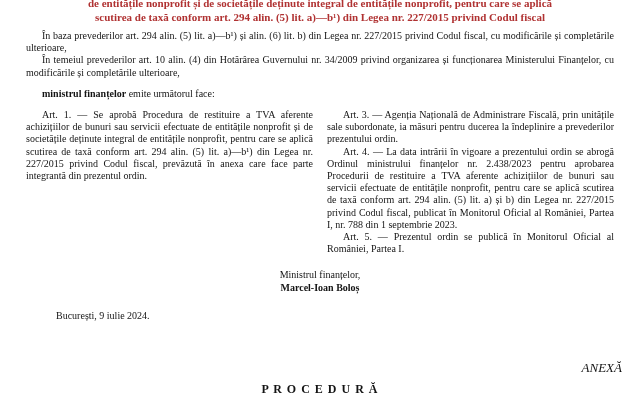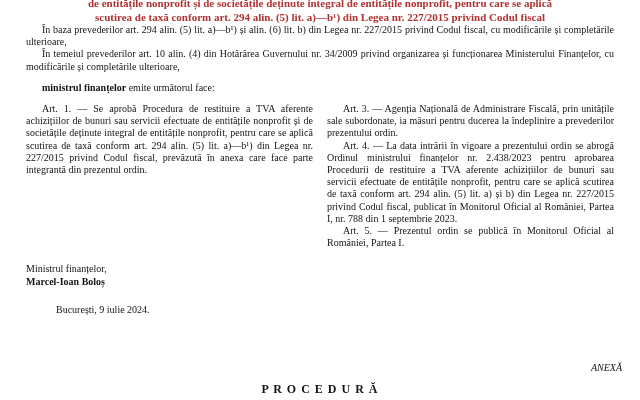--- a/index.html
+++ b/index.html
@@ -17,53 +17,53 @@
     color: #141414;
   }
   .heading {
     margin-top: -3px;
     text-align: center;
     font-weight: bold;
     font-size: 11px;
     line-height: 13.5px;
     color: var(--heading-color, #b03232);
   }
-  .intro { }
+  .intro { margin-top: 6px; }
   .intro p, .col p {
     margin: 0;
     text-align: justify;
     text-indent: 16px;
   }
   .order-lead {
     margin: 9px 0 9px;
     text-indent: 16px;
   }
   .order-lead .bold { font-weight: bold; }
   .cols {
     display: flex;
     gap: 14px;
   }
   .col { flex: 1 1 0; min-width: 0; }
   .signature {
     margin-top: 14px;
-    text-align: left;
+    text-align: center;
   }
   .signature .sig-title { display: block; }
   .signature .sig-name { display: block; font-weight: bold; }
   .meta {
     margin-top: 16px;
     padding-left: 30px;
   }
   .meta div { margin: 0 0 2px 0; }
   .annex {
     position: absolute;
     right: 18px;
     bottom: 26px;
     font-style: italic;
-    font-size: 10px;
+    font-size: 13px;
   }
   .procedure {
     position: absolute;
     left: 0;
     right: 0;
     bottom: 5px;
     text-align: center;
     font-weight: bold;
     font-size: 12px;
     letter-spacing: 1px;

